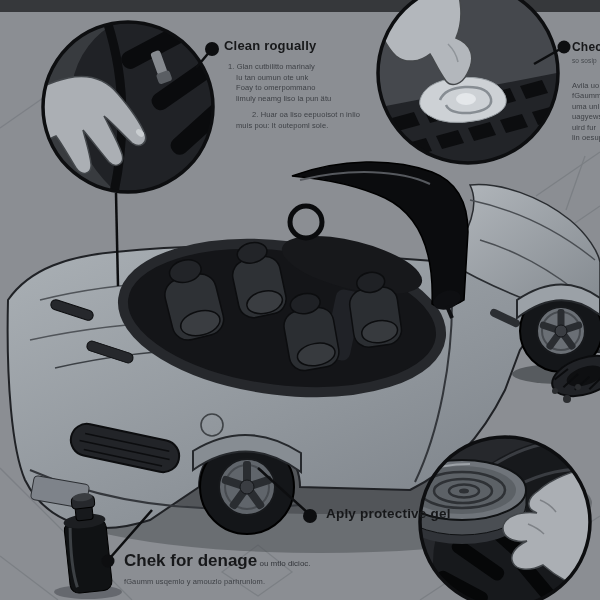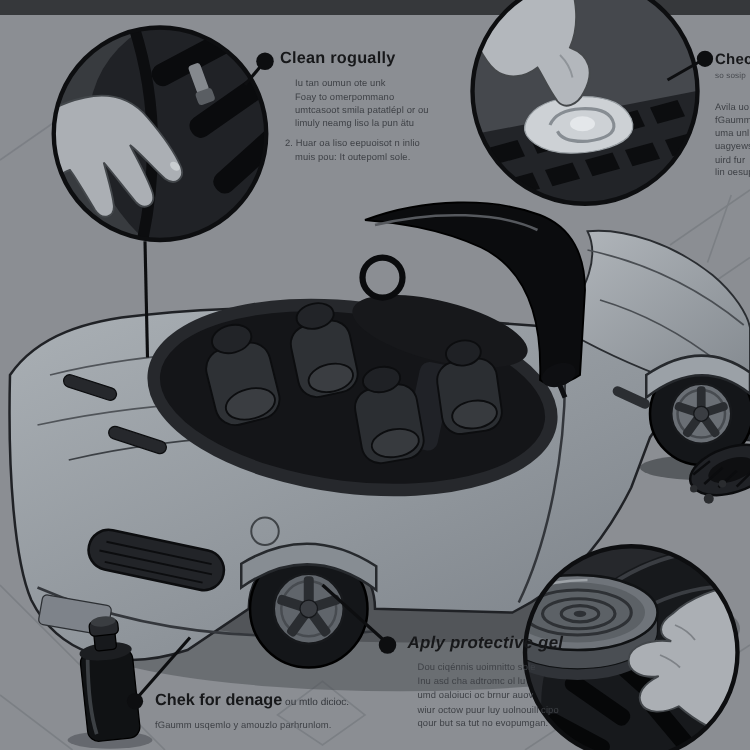--- a/index.html
+++ b/index.html
@@ -9,35 +9,35 @@
   .canvas svg{position:absolute;left:0;top:0;}
   .ann{position:absolute;color:#3d4045;}
   .ann .heading{font-weight:bold;color:#17181a;letter-spacing:.2px;}
   .ann .line{font-size:7.5px;line-height:10.5px;color:#3e4146;
              white-space:nowrap;letter-spacing:.1px;}
   
   .ann-clean{left:224px;top:38px;width:160px;}
   .ann-clean .heading{font-size:13px;margin-bottom:9px;}
   .ann-clean .line{padding-left:4px;}
   .ann-clean .line.indent{padding-left:12px;}
-  .ann-clean .line.gap{margin-top:6px;}
+  .ann-clean .line.gap{margin-top:6px;margin-left:24px;}
   
   .ann-check{left:572px;top:40px;width:80px;}
   .ann-check .heading{font-size:12px;}
   .ann-check .sub{font-size:6.5px;margin-top:2px;color:#46494e;}
   .ann-check .body{margin-top:14px;}
   
   .ann-gel{left:326px;top:506px;width:180px;}
-  .ann-gel .heading{font-size:13.5px;font-style:italic;}
+  .ann-gel .heading{font-size:13.5px;}
   .ann-gel .body{margin-top:7px;margin-left:8px;}
   .ann-gel .line{line-height:11.2px;}
   
   .ann-damage{left:124px;top:551px;width:200px;}
   .ann-damage .hline{white-space:nowrap;}
-  .ann-damage .hbold{font-weight:bold;font-size:13px;color:#17181a;}
+  .ann-damage .hbold{font-weight:bold;font-size:17px;color:#17181a;}
   .ann-damage .hrest{font-size:8px;color:#33363b;text-align:right;}
   .ann-damage .line{margin-top:6px;}
 </style>
 </head>
 <body>
 
 <div class="canvas">
 
 <svg width="600" height="600" viewBox="0 0 600 600">
   <defs>
@@ -334,50 +334,43 @@
   </g>
 
   <path d="M258,468 L308,513" stroke="#0d0e10" stroke-width="2.5"></path>
   <circle cx="310" cy="516" r="7" fill="#0d0e10"></circle>
   <path d="M110,558 L152,510" stroke="#0d0e10" stroke-width="2.5"></path>
   <circle cx="108" cy="561" r="6.5" fill="#0d0e10"></circle>
 </svg>
 
 <div class="ann ann-clean">
   <div class="heading">Clean rogually</div>
+  <div class="line">1. Glan cutbilitto marinaly</div>
   <div class="line indent">Iu tan oumun ote unk</div>
   <div class="line indent">Foay to omerpommano</div>
-  <div class="line indent">umtcasoot smila patatlépl or ou</div>
   <div class="line indent">limuly neamg liso la pun ätu</div>
   <div class="line gap">2. Huar oa liso eepuoisot n inlio</div>
   <div class="line indent">muis pou: It outepoml sole.</div>
 </div>
 
 <div class="ann ann-check">
   <div class="heading">Check</div>
   <div class="sub line">so sosip</div>
   <div class="body">
     <div class="line">Avila uo</div>
     <div class="line">fGaumm</div>
     <div class="line">uma unl</div>
     <div class="line">uagyews</div>
     <div class="line">uird fur</div>
     <div class="line">lin oesup</div>
   </div>
 </div>
 
 <div class="ann ann-gel">
   <div class="heading">Aply protective gel</div>
-  <div class="body">
-    <div class="line">Dou ciqénnis uoimnitto sole</div>
-    <div class="line">Inu asd cha adtromc ol lu</div>
-    <div class="line">umd oaloiuci oc brnur auov</div>
-    <div class="line">wiur octow puur luy uolnouill cipo</div>
-    <div class="line">qour but sa tut no evopumgan.</div>
-  </div>
 </div>
 
 <div class="ann ann-damage">
   <div class="hline">
     <span class="hbold">Chek for denage</span><span class="hrest"> ou mtlo dicioc.</span>
   </div>
   <div class="line">fGaumm usqemlo y amouzlo parhrunlom.</div>
 </div>
 
 </div>

